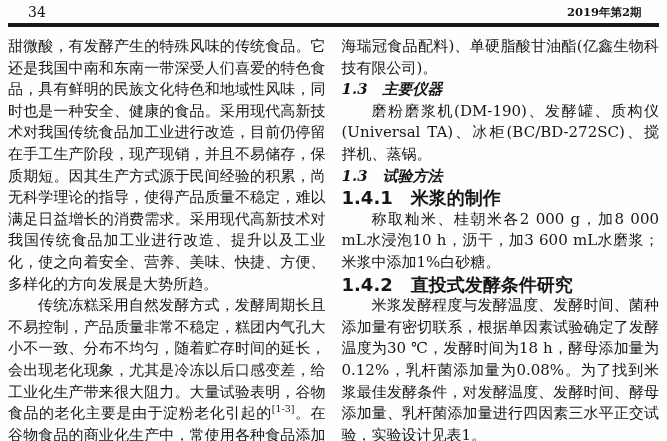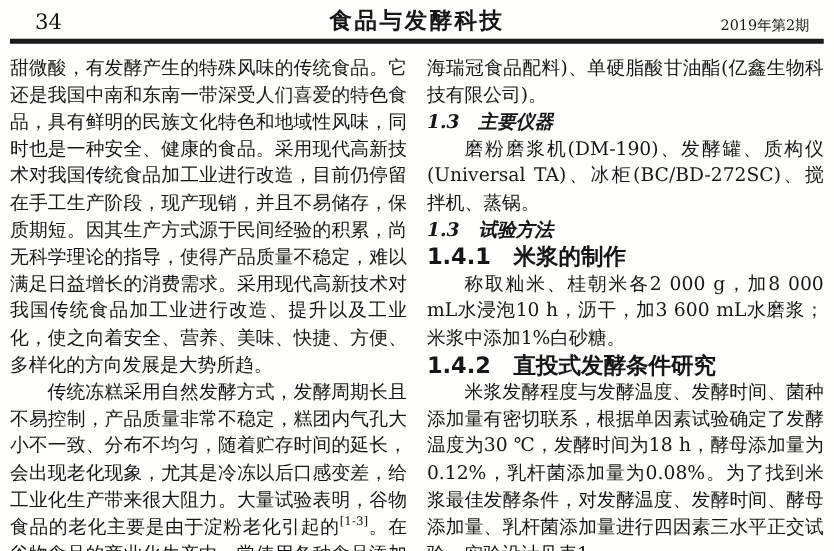--- a/index.html
+++ b/index.html
@@ -28,38 +28,38 @@
   }
   .header:after {
     content: "";
     position: absolute;
     left: 0; right: 0;
     bottom: -4px;
     height: 3px;
     background: #1a1a1a;
   }
   .page-number {
-    font-size: 17px;
+    font-size: 14px;
     width: 90px;
     padding-left: 18px;
     box-sizing: border-box;
   }
   .journal-title {
     flex: 1;
     text-align: center;
     font-size: 18px;
     font-weight: bold;
     letter-spacing: 2px;
     font-family: "DejaVu Sans", "Liberation Sans", sans-serif;
   }
   .issue {
     width: 90px;
-    text-align: center;
+    text-align: left;
     font-size: 11.5px;
-    font-weight: normal;
+    font-weight: bold;
   }
   .columns {
     display: flex;
     gap: 16px;
     margin-top: 12px;
   }
   .col {
     flex: 1;
     min-width: 0;
     font-size: 15px;
@@ -87,21 +87,20 @@
     font-size: 9.5px;
     line-height: 0;
   }
 </style>
 </head>
 <body>
 
 <div class="page">
   <div class="header">
     <div class="page-number">34</div>
-    <div class="journal-title">食品与发酵科技</div>
     <div class="issue">2019年第2期</div>
   </div>
   <div class="columns">
     <div class="col" id="col-left">
         <p class="p">甜微酸，有发酵产生的特殊风味的传统食品。它还是我国中南和东南一带深受人们喜爱的特色食品，具有鲜明的民族文化特色和地域性风味，同时也是一种安全、健康的食品。采用现代高新技术对我国传统食品加工业进行改造，目前仍停留在手工生产阶段，现产现销，并且不易储存，保质期短。因其生产方式源于民间经验的积累，尚无科学理论的指导，使得产品质量不稳定，难以满足日益增长的消费需求。采用现代高新技术对我国传统食品加工业进行改造、提升以及工业化，使之向着安全、营养、美味、快捷、方便、多样化的方向发展是大势所趋。</p>
         <p class="p p-indent">传统冻糕采用自然发酵方式，发酵周期长且不易控制，产品质量非常不稳定，糕团内气孔大小不一致、分布不均匀，随着贮存时间的延长，会出现老化现象，尤其是冷冻以后口感变差，给工业化生产带来很大阻力。大量试验表明，谷物食品的老化主要是由于淀粉老化引起的<sup>[1-3]</sup>。在谷物食品的商业化生产中，常使用各种食品添加剂以改善其品质，</p>
       </div>
     <div class="col" id="col-right">
         <p class="p">海瑞冠食品配料)、单硬脂酸甘油酯(亿鑫生物科技有限公司)。</p>
         <p class="h-kai">1.3　主要仪器</p>

